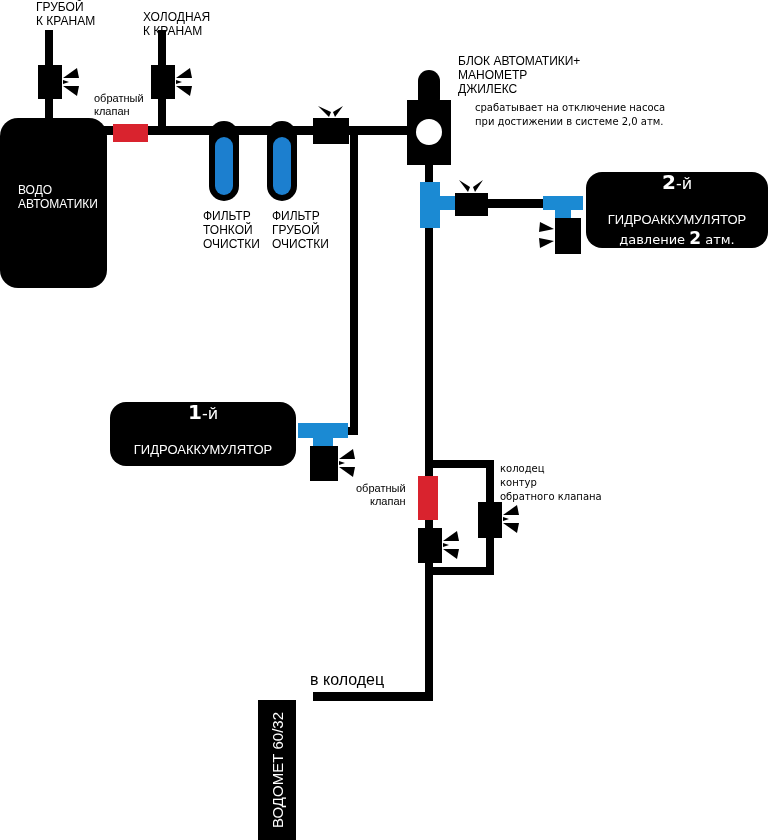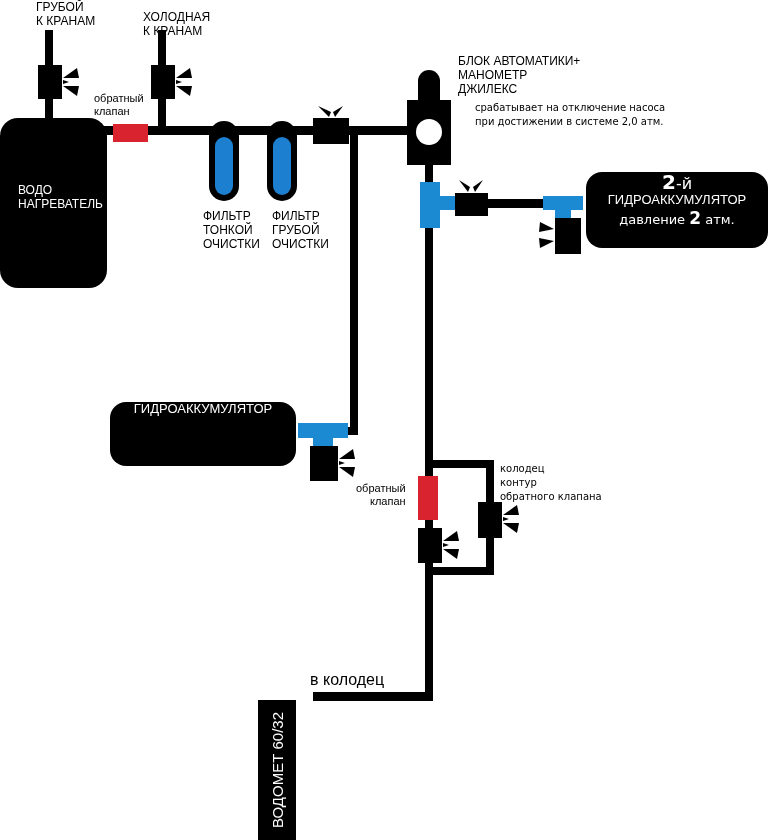--- a/index.html
+++ b/index.html
@@ -6,21 +6,21 @@
   body { width:768px; height:840px; position:relative; overflow:hidden; font-family:"Liberation Sans", sans-serif; }
   svg.diagram { position:absolute; left:0; top:0; width:768px; height:840px; }
   .lbl { position:absolute; color:#000; font-family:"Liberation Sans", sans-serif; line-height:1.15; white-space:nowrap; }
   .caps { font-size:12px; text-transform:none; }
   .small { font-size:11px; }
   .tiny { font-size:10px; font-family:"DejaVu Sans", sans-serif; }
   .white { color:#fff; }
   .box { position:absolute; background:#000; color:#fff; border-radius:16px; text-align:center; font-family:"DejaVu Sans", sans-serif; }
   .box .num { font-size:20px; font-weight:bold; line-height:1.05; }
   .box .num span { font-weight:normal; font-size:16px; }
-  .box .name { font-size:13px; line-height:1.15; font-family:"Liberation Sans", sans-serif; }
+  .box .name { font-size:13px; line-height:1.15; font-family:"Liberation Sans", sans-serif;margin-top:20px; }
   .box .press { font-size:13px; line-height:1.2; }
   .box .press b { font-size:17px; }
   .vertical { position:absolute; left:258px; top:700px; width:38px; height:140px; background:#000; }
   .vertical span { position:absolute; left:50%; top:50%; transform:translate(-50%,-50%) rotate(-90deg); color:#fff; font-size:15px; white-space:nowrap; font-family:"Liberation Sans", sans-serif; }
 </style>
 </head>
 <body>
 
 <svg class="diagram" viewBox="0 0 768 840" xmlns="http://www.w3.org/2000/svg">
   <defs>
@@ -122,21 +122,21 @@
 <div class="lbl caps" style="left:143px;top:11px;">
   <div>ХОЛОДНАЯ</div>
     <div>К КРАНАМ</div>
 </div>
 <div class="lbl small" style="left:94px;top:92px;">
   <div>обратный</div>
     <div>клапан</div>
 </div>
 <div class="lbl caps white" style="left:18px;top:184px;">
   <div>ВОДО</div>
-    <div>НАГРЕВАТЕЛЬ</div>
+    <div>АВТОМАТИКИ</div>
 </div>
 <div class="lbl caps" style="left:203px;top:210px;">
   <div>ФИЛЬТР</div>
     <div>ТОНКОЙ</div>
     <div>ОЧИСТКИ</div>
 </div>
 <div class="lbl caps" style="left:272px;top:210px;">
   <div>ФИЛЬТР</div>
     <div>ГРУБОЙ</div>
     <div>ОЧИСТКИ</div>
@@ -160,18 +160,19 @@
     <div>обратного клапана</div>
 </div>
 <div class="lbl" style="left:310px;top:671px;font-size:16px;">в колодец</div>
 
 <div class="box" style="left:586px;top:172px;width:182px;height:76px;">
   <div class="num"><b>2</b><span>-й</span></div>
   <div class="name">ГИДРОАККУМУЛЯТОР</div>
   <div class="press"><span>давление</span> <b>2</b> <span>атм.</span></div>
 </div>
 <div class="box" style="left:110px;top:402px;width:186px;height:64px;">
+  <div class="num"><b>1</b><span>-й</span></div>
   <div class="name">ГИДРОАККУМУЛЯТОР</div>
 </div>
 
 <div class="vertical">
   <span>ВОДОМЕТ 60/32</span>
 </div>
 
 </body></html>

